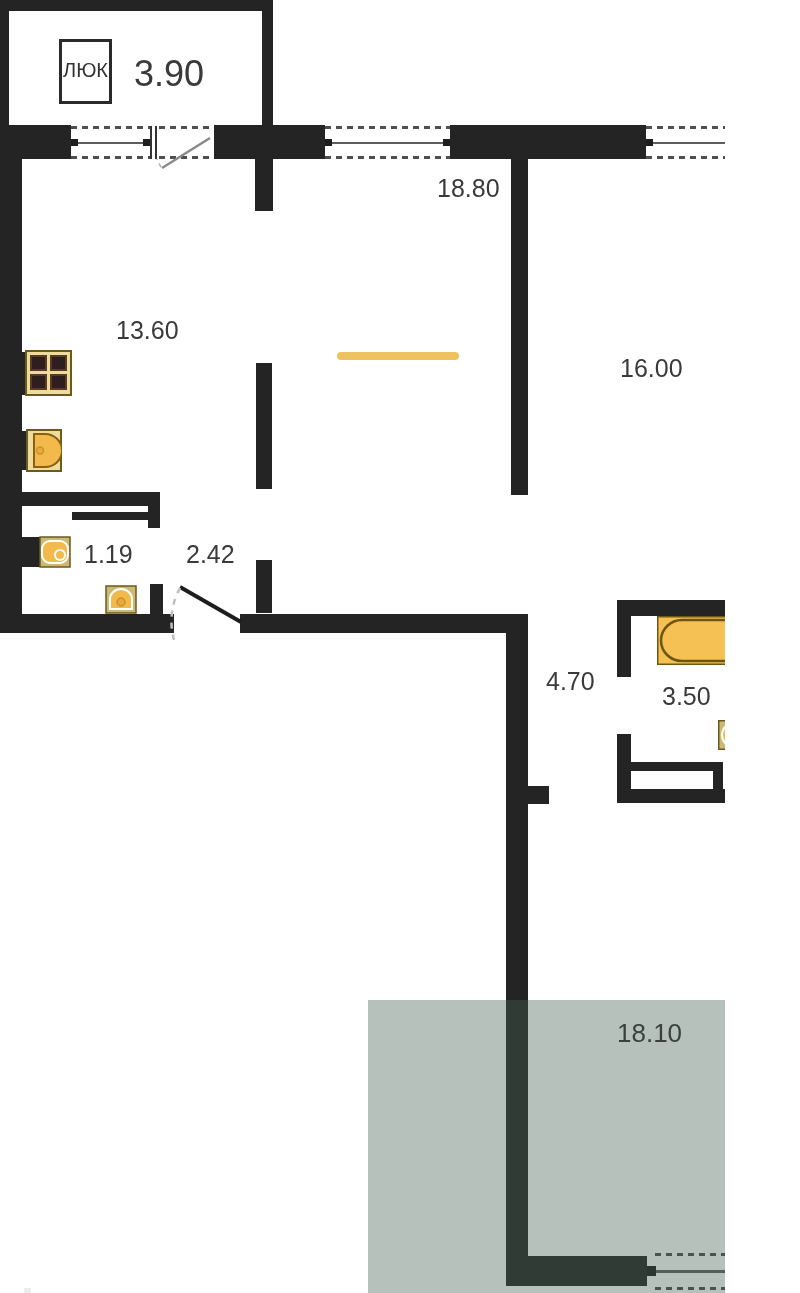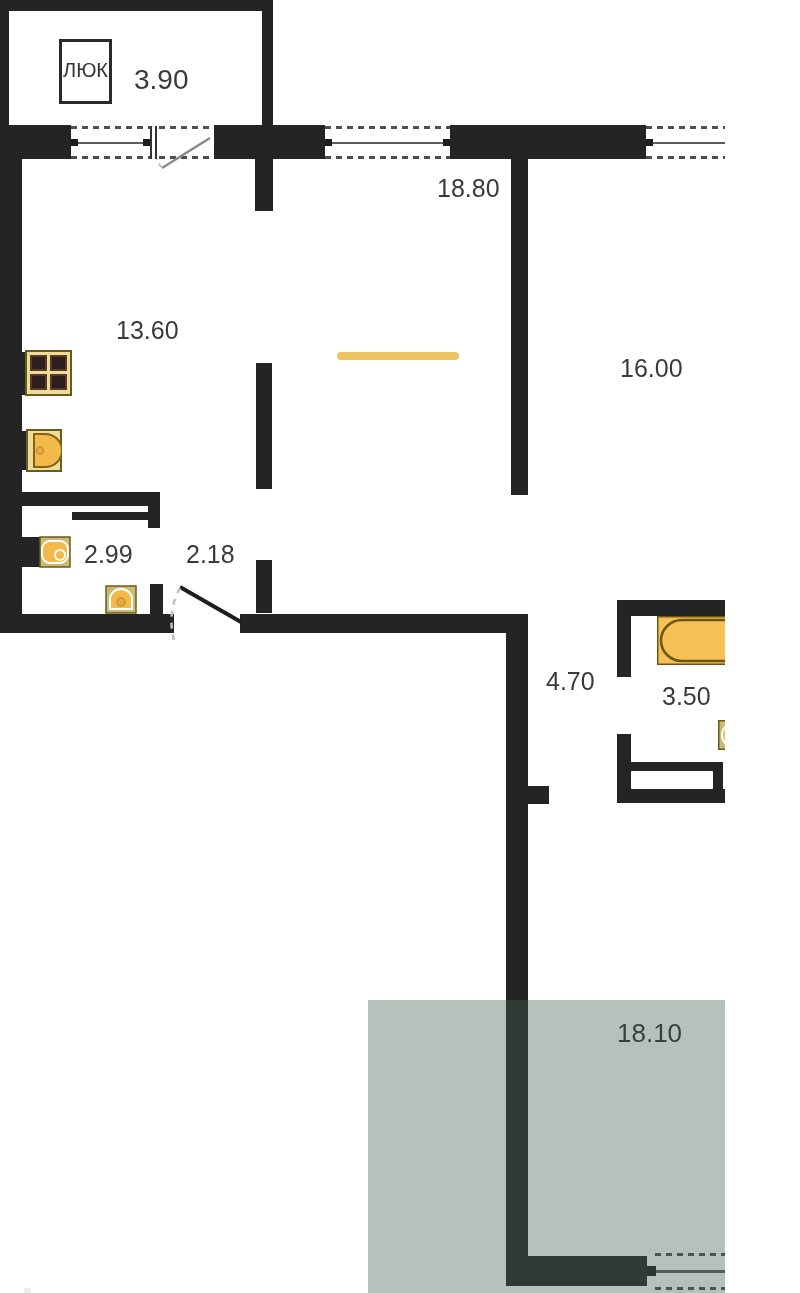--- a/index.html
+++ b/index.html
@@ -19,21 +19,21 @@
 <div class="w" style="left:0;top:0;width:273px;height:11px"></div>
 
 <div class="w" style="left:0;top:11px;width:9px;height:114px"></div>
 
 <div class="w" style="left:262px;top:11px;width:11px;height:114px"></div>
 
 <div style="position:absolute;left:59px;top:39px;width:53px;height:65px;border:3px solid #2a2a2a;background:#fff;box-sizing:border-box"></div>
 
 <div class="lbl" style="left:63px;top:59px;font-size:20px;color:#333">ЛЮК</div>
 
-<div class="lbl" style="left:134px;top:64px;font-size:28px">3.90</div>
+<div class="lbl" style="left:134px;top:53px;font-size:36px">3.90</div>
 
 <div class="w" style="left:0;top:125px;width:71px;height:34px"></div>
 
 <div class="dh" style="left:71px;top:126px;width:143px"></div>
 <div class="dh" style="left:71px;top:156px;width:143px"></div>
 <div class="gl" style="left:74px;top:142px;width:74px;height:2px"></div>
 <div class="mk" style="left:71px;top:139px;width:7px;height:7px"></div>
 <div class="mk" style="left:143px;top:139px;width:7px;height:7px"></div>
 
 <div style="position:absolute;left:150px;top:126px;width:7px;height:33px;background:#fff;border-left:2px solid #333;border-right:2px solid #333;box-sizing:border-box"></div>
@@ -109,23 +109,23 @@
 <div class="dh" style="left:655px;top:1287px;width:145px"></div>
 <div class="gl" style="left:655px;top:1270px;width:120px;height:3px"></div>
 <div class="mk" style="left:647px;top:1266px;width:9px;height:10px"></div>
 
 <div class="lbl" style="left:116px;top:316px">13.60</div>
 
 <div class="lbl" style="left:437px;top:174px">18.80</div>
 
 <div class="lbl" style="left:620px;top:354px">16.00</div>
 
-<div class="lbl" style="left:84px;top:540px">2.99</div>
-
-<div class="lbl" style="left:186px;top:540px">2.18</div>
+<div class="lbl" style="left:84px;top:540px">1.19</div>
+
+<div class="lbl" style="left:186px;top:540px">2.42</div>
 
 <div class="lbl" style="left:546px;top:667px">4.70</div>
 
 <div class="lbl" style="left:662px;top:682px">3.50</div>
 
 <div class="lbl" style="left:617px;top:1018px;font-size:26px;z-index:3;color:#39413c">18.10</div>
 
 <div style="position:absolute;left:337px;top:352px;width:122px;height:8px;background:#eec35f;border-radius:4px"></div>
 
 

